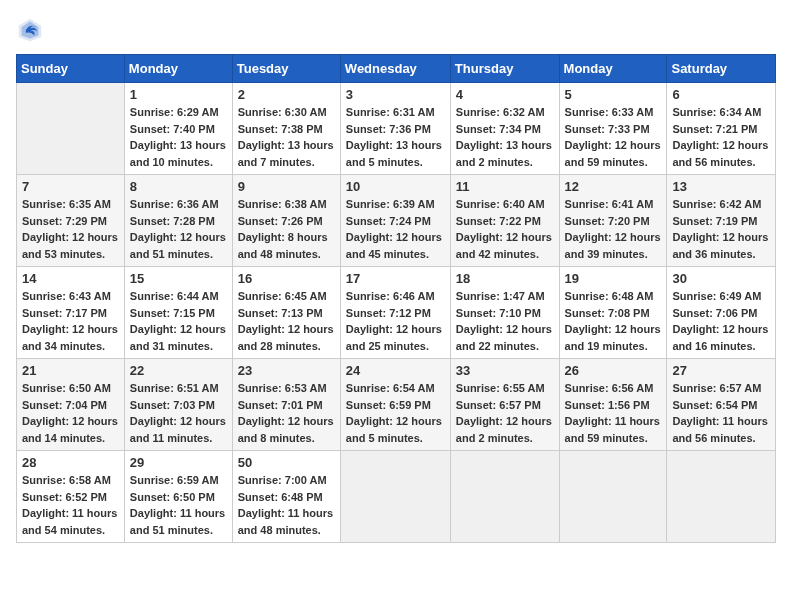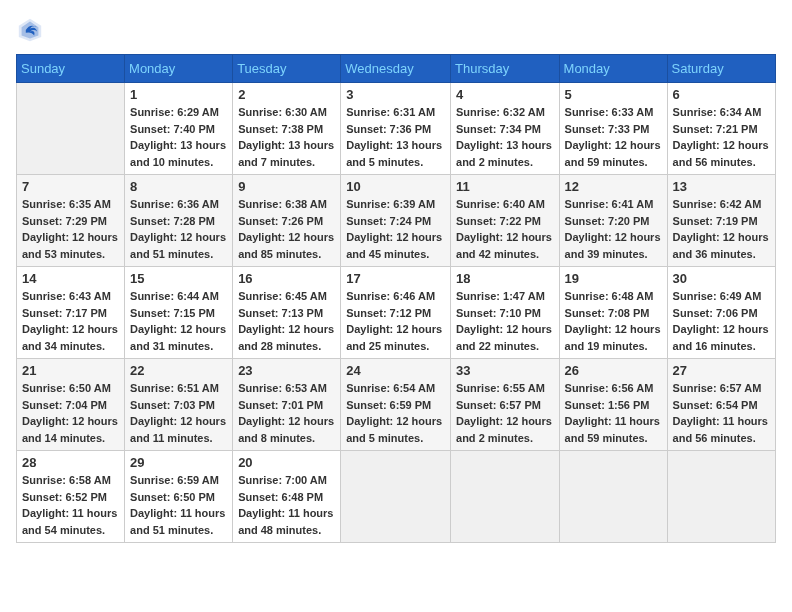--- a/index.html
+++ b/index.html
@@ -44,23 +44,23 @@
       font-size: 15px;
       color: #555;
     }
     table {
       width: 100%;
       border-collapse: collapse;
       border: 1px solid #ccc;
     }
     thead tr th {
       background-color: #2060c0;
-      color: #7dd3fc;
+      color: #ffffff;
       font-size: 13px;
-      font-weight: normal;
+      font-weight: bold;
       padding: 6px 4px;
       text-align: left;
       border: 1px solid #1a4fa0;
     }
     tbody tr {
       border-bottom: 1px solid #ccc;
     }
     tbody tr td {
       vertical-align: top;
       padding: 4px 5px;
@@ -159,21 +159,21 @@
         <td>
           <span class="day-num">7</span>
           <div class="day-detail"><span>Sunrise: 6:35 AM</span><br><span>Sunset: 7:29 PM</span><br><span>Daylight: 12 hours and 53 minutes.</span></div>
         </td>
         <td>
           <span class="day-num">8</span>
           <div class="day-detail"><span>Sunrise: 6:36 AM</span><br><span>Sunset: 7:28 PM</span><br><span>Daylight: 12 hours and 51 minutes.</span></div>
         </td>
         <td>
           <span class="day-num">9</span>
-          <div class="day-detail"><span>Sunrise: 6:38 AM</span><br><span>Sunset: 7:26 PM</span><br><span>Daylight: 12 hours and 85 minutes.</span></div>
+          <div class="day-detail"><span>Sunrise: 6:38 AM</span><br><span>Sunset: 7:26 PM</span><br><span>Daylight: 8 hours and 48 minutes.</span></div>
         </td>
         <td>
           <span class="day-num">10</span>
           <div class="day-detail"><span>Sunrise: 6:39 AM</span><br><span>Sunset: 7:24 PM</span><br><span>Daylight: 12 hours and 45 minutes.</span></div>
         </td>
         <td>
           <span class="day-num">11</span>
           <div class="day-detail"><span>Sunrise: 6:40 AM</span><br><span>Sunset: 7:22 PM</span><br><span>Daylight: 12 hours and 42 minutes.</span></div>
         </td>
         <td>
@@ -248,21 +248,21 @@
       <tr>
         <td>
           <span class="day-num">28</span>
           <div class="day-detail"><span>Sunrise: 6:58 AM</span><br><span>Sunset: 6:52 PM</span><br><span>Daylight: 11 hours and 54 minutes.</span></div>
         </td>
         <td>
           <span class="day-num">29</span>
           <div class="day-detail"><span>Sunrise: 6:59 AM</span><br><span>Sunset: 6:50 PM</span><br><span>Daylight: 11 hours and 51 minutes.</span></div>
         </td>
         <td>
-          <span class="day-num">20</span>
+          <span class="day-num">50</span>
           <div class="day-detail"><span>Sunrise: 7:00 AM</span><br><span>Sunset: 6:48 PM</span><br><span>Daylight: 11 hours and 48 minutes.</span></div>
         </td>
         <td class="empty-cell"></td>
         <td class="empty-cell"></td>
         <td class="empty-cell"></td>
         <td class="empty-cell"></td>
       </tr>
     </tbody>
 </table>
 

